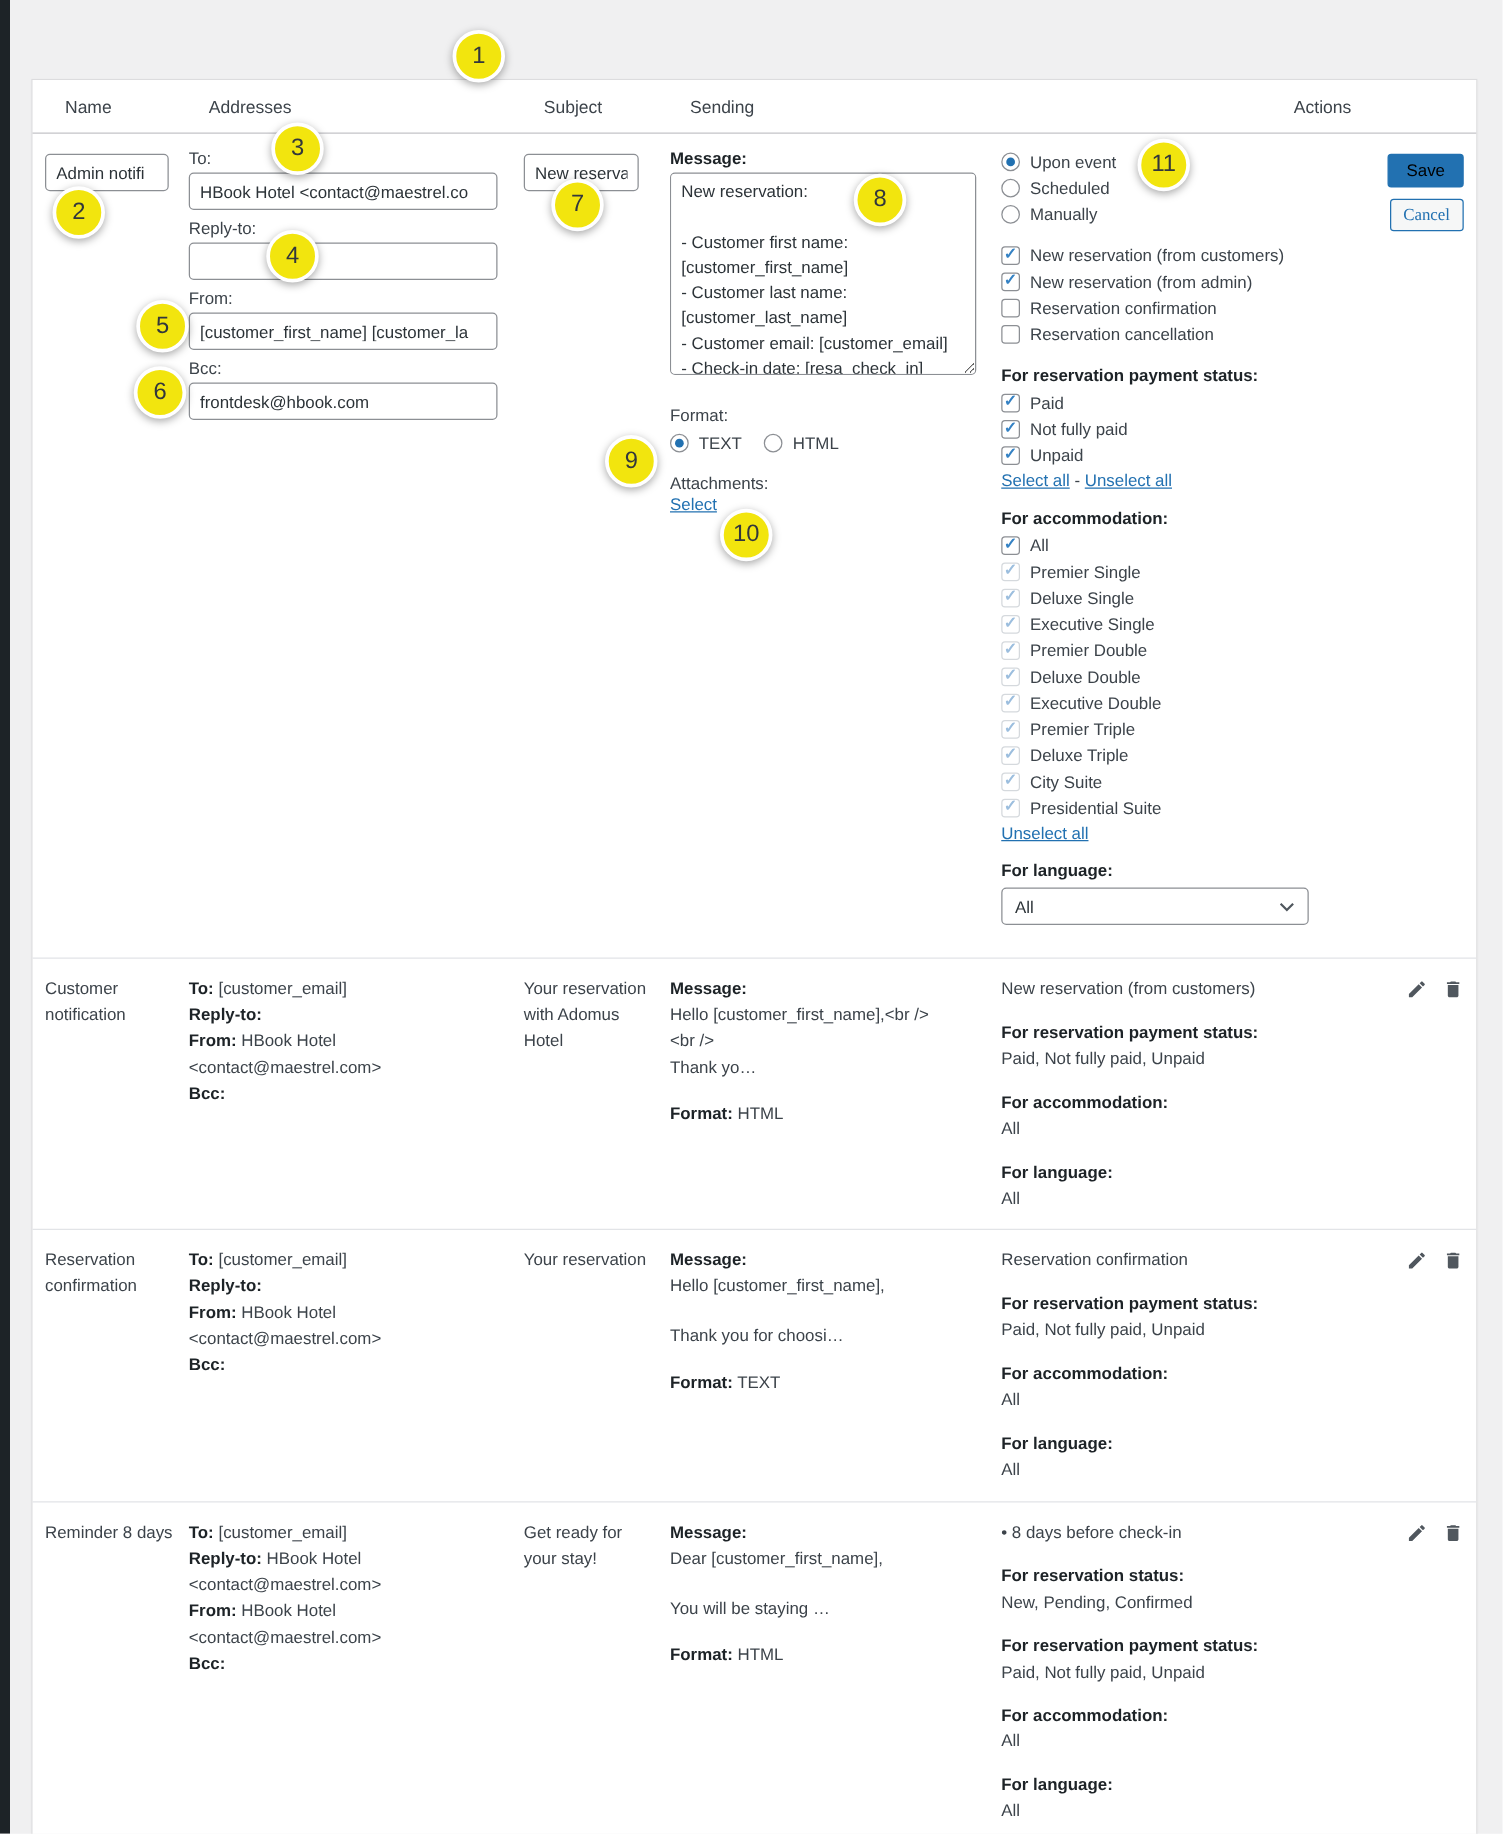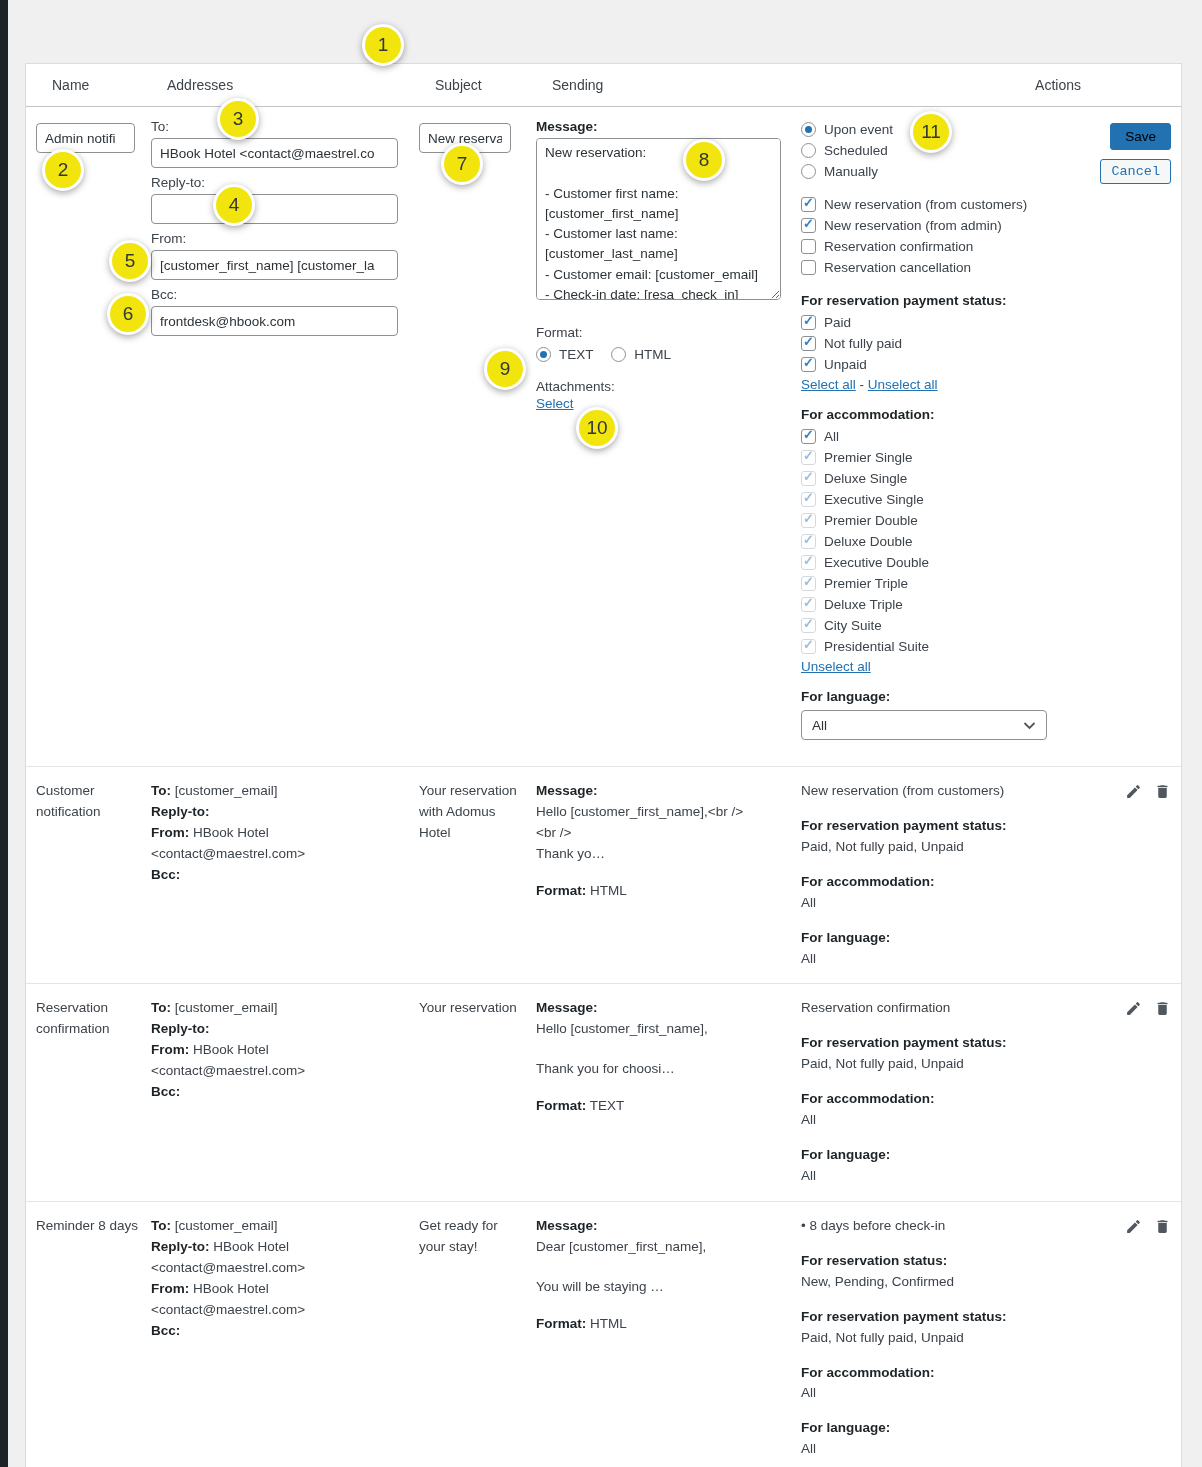--- a/index.html
+++ b/index.html
@@ -74,21 +74,21 @@
 
   .select-box { width:246px; height:30px; border:1px solid #8c8f94; border-radius:4px;
     display:flex; align-items:center; padding:0 10px; margin-top:6px; color:#2c3338;
     background:#fff; cursor:pointer; }
   .select-box svg { margin-left:auto; stroke:#50575e; }
 
   .actions-col { display:flex; flex-direction:column; align-items:flex-end; padding-top:4px; }
   .btn-primary { background:#2271b1; border:1px solid #2271b1; color:#000000; border-radius:3px;
     padding:5px 14px; font-size:13.5px; font-family:"Liberation Sans", sans-serif; cursor:pointer; }
   .btn-cancel { background:#f6f7f7; border:1px solid #2271b1; color:#2271b1; border-radius:3px;
-    padding:4px 10px; font-size:13.5px; margin-top:9px; font-family:Liberation Mono, monospace; cursor:pointer; }
+    padding:4px 10px; font-size:13.5px; margin-top:9px; font-family:Liberation Serif, serif; cursor:pointer; }
 
   .row-actions { display:flex; gap:12px; justify-content:flex-end; padding-top:2px; }
   .icon-btn { cursor:pointer; line-height:0; }
   .icon-btn svg { fill:#50575e; }
 
   .msg-line { min-height:19px; }
 
   
   .callout { position:absolute; width:42px; height:42px; border-radius:50%;
     background:#f2e50e; border:3px solid #fff; box-shadow:0 2px 7px rgba(0,0,0,.35);

